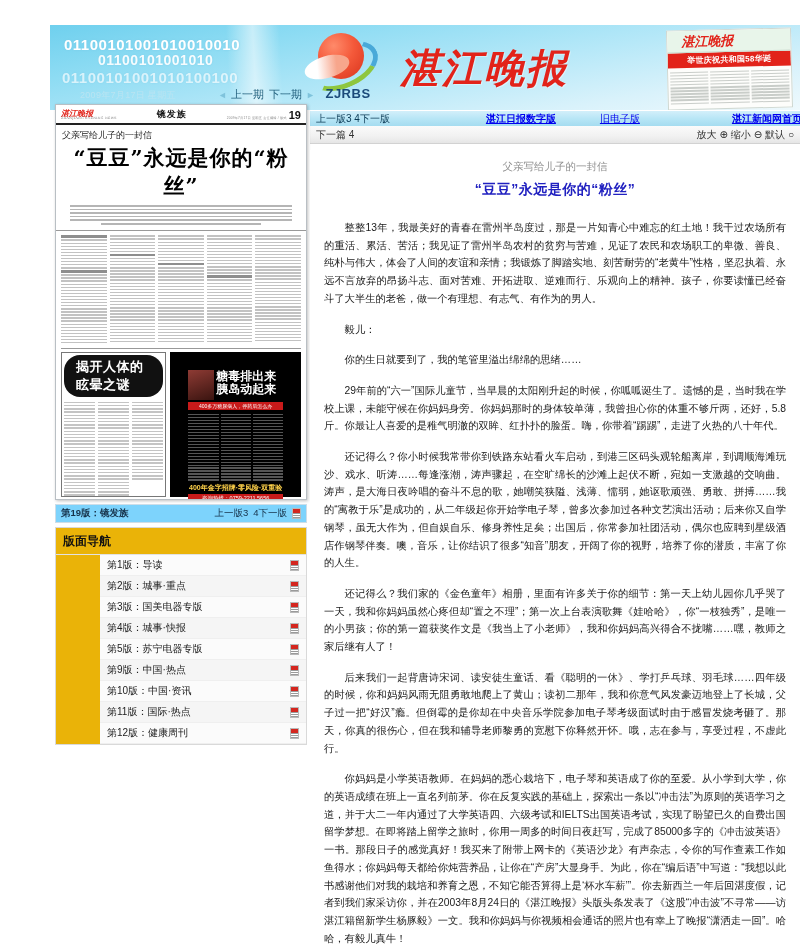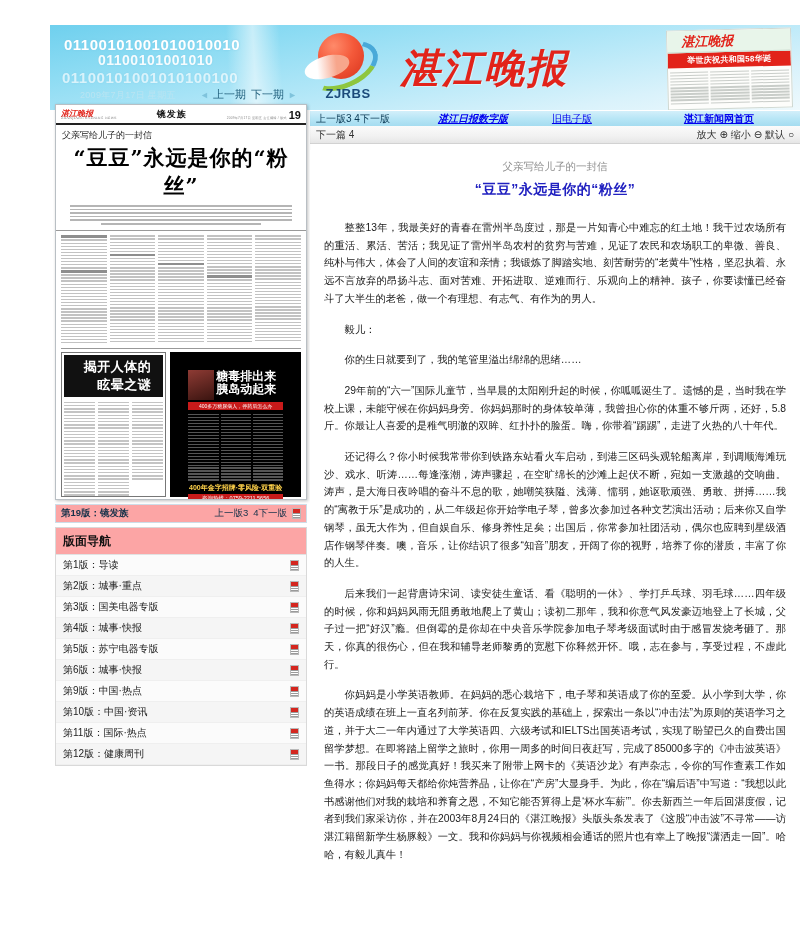--- a/index.html
+++ b/index.html
@@ -31,21 +31,21 @@
     text-shadow: 0 0 2px rgba(120,200,230,.8);
   }
   .bin1 { left: 14px; top: 11px; font-size: 15px; }
   .bin2 { left: 48px; top: 27px; font-size: 14px; opacity:.92; }
   .bin3 { left: 12px; top: 44px; font-size: 15px; opacity: .65; }
   .banner-date {
     position: absolute; left: 30px; top: 64px;
     font-size: 9px; color: #b9e4f2; letter-spacing: .3px;
   }
   .issue-nav {
-    position: absolute; left: 147px; top: 62px;
+    position: absolute; left: 165px; top: 62px;
     font-size: 11px; color: #2b6a86; white-space: nowrap;
   }
   .issue-nav .arrow { color:#7fc3dc; font-size: 9px; padding: 0 3px; }
   .issue-nav a { color:#24627f; text-decoration:none; padding: 0 1px; }
 
   
   .logo-wrap { position:absolute; left: 252px; top: 5px; width: 90px; height: 78px; }
   .logo-ball {
     position:absolute; left: 16px; top: 3px; width: 46px; height: 46px; border-radius: 50%;
     background: radial-gradient(circle at 34% 28%, #ff8a6a 0%, #f4593a 45%, #d8331c 100%);
@@ -93,21 +93,21 @@
     position:absolute; left: 310px; top: 110px; width: 490px; height: 16px;
     background: linear-gradient(180deg, #d3effa 0%, #b8e6f6 50%, #a5dcf0 100%);
     border-top: 1px solid #ffffff;
     display:flex; align-items:center;
     font-size: 10px; color:#0b3a55;
   }
   .topnav .nv { white-space:nowrap; }
   .nv-prevnext { margin-left: 6px; }
   .nv-prevnext a { color:#0b3a55; text-decoration:none; }
   .nv-b { font-weight: bold; }
-  .nv1 { margin-left: 48px; font-style: italic; }
+  .nv1 { margin-left: 96px; }
   .nv2 { margin-left: 44px; font-weight: normal; }
   .nv3 { margin-left: 92px; }
 
   
   .toolbar {
     position:absolute; left: 310px; top: 126px; width: 490px; height: 18px;
     background: linear-gradient(180deg,#fbfbfb 0%, #f1f1f1 60%, #e6e6e6 100%);
     border-bottom: 1px solid #d2d2d2;
     display:flex; align-items:center; justify-content:space-between;
     padding: 0 6px; font-size: 10px; color:#333;
@@ -137,61 +137,61 @@
   .np-lead { padding: 0 14px 3px; }
   .np-lead .l { height:1.5px; background:#b5b5b5; margin: 2.1px 0; }
   .np-lead .l.s { width: 72%; margin-left: 14%; }
   .np-body { display:flex; gap:3px; padding: 3px 5px 0; border-top:1px solid #999; }
   .np-body .c { flex:1; }
   .np-body .l { height:1.4px; background:#c2c2c2; margin: 1.7px 0; }
   .np-body .l.h { background:#8e8e8e; height:2.4px; }
   .np-sep { border-top:1px solid #999; margin: 3px 5px 0; }
   .np-adrow { display:flex; gap:4px; padding: 3px 5px 0; height: 148px; }
   .ad-left { flex: 1.05; border:1px solid #777; padding:2px; display:flex; flex-direction:column; }
-  .ad-banner { background:#111; color:#fff; font-size:13px; font-weight:bold; text-align:right;
-               padding: 3px 12px; letter-spacing:.5px; font-family:"DejaVu Serif",serif; }
+  .ad-banner { background:#111; color:#fff; font-size:13px; font-weight:bold; text-align:left;
+               padding: 3px 12px; letter-spacing:.5px; font-family:"DejaVu Serif",serif;border-radius:16px; }
   .ad-cols { display:flex; gap:3px; margin-top:3px; flex:1; }
   .ad-cols .c { flex:1; }
   .ad-cols .l { height:1.4px; background:#c4c4c4; margin:1.8px 0; }
   .ad-phone { background:#000; color:#fff; font-size:11px; font-weight:bold; text-align:right;
               padding: 1px 3px; margin-top:2px; letter-spacing:1px; }
   .ad-right { flex: 1; background:#000; padding:18px; display:flex; flex-direction:column; }
   .ad-r-top { display:flex; gap:2px; }
   .ad-photo { width:26px; height:30px; background:linear-gradient(160deg,#8e3b34,#3a1410); }
   .ad-r-title { flex:1; color:#fff; font-size:12px; font-weight:bold; line-height:1.05;
                 font-family:"DejaVu Serif",serif; }
   .ad-strip { background:#c81a1a; color:#fff; font-size:5px; text-align:center; margin-top:2px; padding:1px 0; }
   .ad-r-body { display:flex; gap:2px; margin-top:2px; flex:1; }
   .ad-r-body .c { flex:1; }
   .ad-r-body .l { height:1.3px; background:#555; margin:1.7px 0; }
   .ad-yellow { color:#ffd24a; font-size:7px; font-weight:bold; text-align:center; margin-top:1px; }
   .ad-foot { background:#c81a1a; color:#fff; font-size:5.5px; text-align:center; padding:1px 0; margin-top:1px; }
 
   
   .currow {
     position:absolute; left: 55px; top: 504px; width: 252px; height: 19px;
-    background:#fca5a5; border:1px solid #cddde8;
+    background:#7dd3fc; border:1px solid #cddde8;
     display:flex; align-items:center; justify-content:space-between;
     padding: 0 5px; font-size: 9.5px; color:#16324a; font-weight:bold;
   }
   .currow .r { font-weight: normal; display:flex; align-items:center; gap:5px; }
   .currow .r a { color:#16324a; text-decoration:none; }
 
   
   .navpane {
     position:absolute; left: 55px; top: 527px; width: 252px;
-    background:#fca5a5; border:1px solid #d9d9d9;
+    background:#eab308; border:1px solid #d9d9d9;
   }
   .navpane-head {
     font-size: 12px; font-weight: bold; color:#111; padding: 5px 7px 4px;
     border-bottom:1px solid #e2e2e2;
   }
   .navrow {
     display:flex; align-items:center; justify-content:space-between;
-    padding: 3px 7px; font-size: 10px; color:#222; border-bottom:1px solid #efefef;
+    padding: 3px 7px; font-size: 10px; color:#222; border-bottom:1px solid #efefef;margin-left:44px;
   }
   .navrow:nth-child(odd) { background:#f5f5f5; }
   .navrow:nth-child(even) { background:#fbfbfb; }
   .navrow a { color:#222; text-decoration:none; }
 
   
   .pdficon { width: 9px; height: 11px; position:relative; display:inline-block; flex: none; }
   .pdficon .sheet { position:absolute; inset:0; background:#fff; border:1px solid #b9b9b9; }
   .pdficon .red { position:absolute; left:1px; top:1px; width:7px; height:4px; background:#d4261f; }
   .pdficon .txt { position:absolute; left:1px; top:5px; width:7px; height:5px;
@@ -769,28 +769,20 @@
     </div>
     <div class="navrow">
       <a href="#">第5版：苏宁电器专版</a>
       <span class="pdficon">
           <span class="sheet"></span>
           <span class="red"></span>
           <span class="txt"></span>
         </span>
     </div>
     <div class="navrow">
-      <a href="#">第6版：城事·快报</a>
-      <span class="pdficon">
-          <span class="sheet"></span>
-          <span class="red"></span>
-          <span class="txt"></span>
-        </span>
-    </div>
-    <div class="navrow">
       <a href="#">第9版：中国·热点</a>
       <span class="pdficon">
           <span class="sheet"></span>
           <span class="red"></span>
           <span class="txt"></span>
         </span>
     </div>
     <div class="navrow">
       <a href="#">第10版：中国·资讯</a>
       <span class="pdficon">
@@ -819,18 +811,19 @@
 
   <div class="article">
     <div class="art-kicker">父亲写给儿子的一封信</div>
     <div class="art-title">“豆豆”永远是你的“粉丝”</div>
 
     <p class="art-p">整整13年，我最美好的青春在雷州半岛度过，那是一片知青心中难忘的红土地！我干过农场所有的重活、累活、苦活；我见证了雷州半岛农村的贫穷与苦难，见证了农民和农场职工的卑微、善良、纯朴与伟大，体会了人间的友谊和亲情；我锻炼了脚踏实地、刻苦耐劳的“老黄牛”性格，坚忍执着、永远不言放弃的昂扬斗志、面对苦难、开拓进取、逆难而行、乐观向上的精神。孩子，你要读懂已经奋斗了大半生的老爸，做一个有理想、有志气、有作为的男人。</p>
     <p class="art-p">毅儿：</p>
     <p class="art-p">你的生日就要到了，我的笔管里溢出绵绵的思绪……</p>
     <p class="art-p">29年前的“六一”国际儿童节，当早晨的太阳刚升起的时候，你呱呱诞生了。遗憾的是，当时我在学校上课，未能守候在你妈妈身旁。你妈妈那时的身体较单薄，我曾担心你的体重不够斤两，还好，5.8斤。你最让人喜爱的是稚气明澈的双眸、红扑扑的脸蛋。嗨，你带着“踢踢”，走进了火热的八十年代。</p>
     <p class="art-p">还记得么？你小时候我常带你到铁路东站看火车启动，到港三区码头观轮船离岸，到调顺海滩玩沙、戏水、听涛……每逢涨潮，涛声骤起，在空旷绵长的沙滩上起伏不断，宛如一支激越的交响曲。涛声，是大海日夜吟唱的奋斗不息的歌，她嘲笑狭隘、浅薄、懦弱，她讴歌顽强、勇敢、拼搏……我的“寓教于乐”是成功的，从二年级起你开始学电子琴，曾多次参加过各种文艺演出活动；后来你又自学钢琴，虽无大作为，但自娱自乐、修身养性足矣；出国后，你常参加社团活动，偶尔也应聘到星级酒店作钢琴伴奏。噢，音乐，让你结识了很多“知音”朋友，开阔了你的视野，培养了你的潜质，丰富了你的人生。</p>
+    <p class="art-p">还记得么？我们家的《金色童年》相册，里面有许多关于你的细节：第一天上幼儿园你几乎哭了一天，我和你妈妈虽然心疼但却“置之不理”；第一次上台表演歌舞《娃哈哈》，你“一枝独秀”，是唯一的小男孩；你的第一篇获奖作文是《我当上了小老师》，我和你妈妈高兴得合不拢嘴……嘿，教师之家后继有人了！</p>
     <p class="art-p">后来我们一起背唐诗宋词、读安徒生童话、看《聪明的一休》、学打乒乓球、羽毛球……四年级的时候，你和妈妈风雨无阻勇敢地爬上了黄山；读初二那年，我和你意气风发豪迈地登上了长城，父子过一把“好汉”瘾。但倒霉的是你却在中央音乐学院参加电子琴考级面试时由于感冒发烧考砸了。那天，你真的很伤心，但在我和辅导老师黎勇的宽慰下你释然开怀。哦，志在参与，享受过程，不虚此行。</p>
     <p class="art-p">你妈妈是小学英语教师。在妈妈的悉心栽培下，电子琴和英语成了你的至爱。从小学到大学，你的英语成绩在班上一直名列前茅。你在反复实践的基础上，探索出一条以“冲击法”为原则的英语学习之道，并于大二一年内通过了大学英语四、六级考试和IELTS出国英语考试，实现了盼望已久的自费出国留学梦想。在即将踏上留学之旅时，你用一周多的时间日夜赶写，完成了85000多字的《冲击波英语》一书。那段日子的感觉真好！我买来了附带上网卡的《英语沙龙》有声杂志，令你的写作查素工作如鱼得水；你妈妈每天都给你炖营养品，让你在“产房”大显身手。为此，你在“编后语”中写道：“我想以此书感谢他们对我的栽培和养育之恩，不知它能否算得上是‘杯水车薪’”。你去新西兰一年后回湛度假，记者到我们家采访你，并在2003年8月24日的《湛江晚报》头版头条发表了《这股“冲击波”不寻常——访湛江籍留新学生杨豚毅》一文。我和你妈妈与你视频相会通话的照片也有幸上了晚报“潇洒走一回”。哈哈，有毅儿真牛！</p>
 
   </div>
 
 </div>
 
 </body></html>

